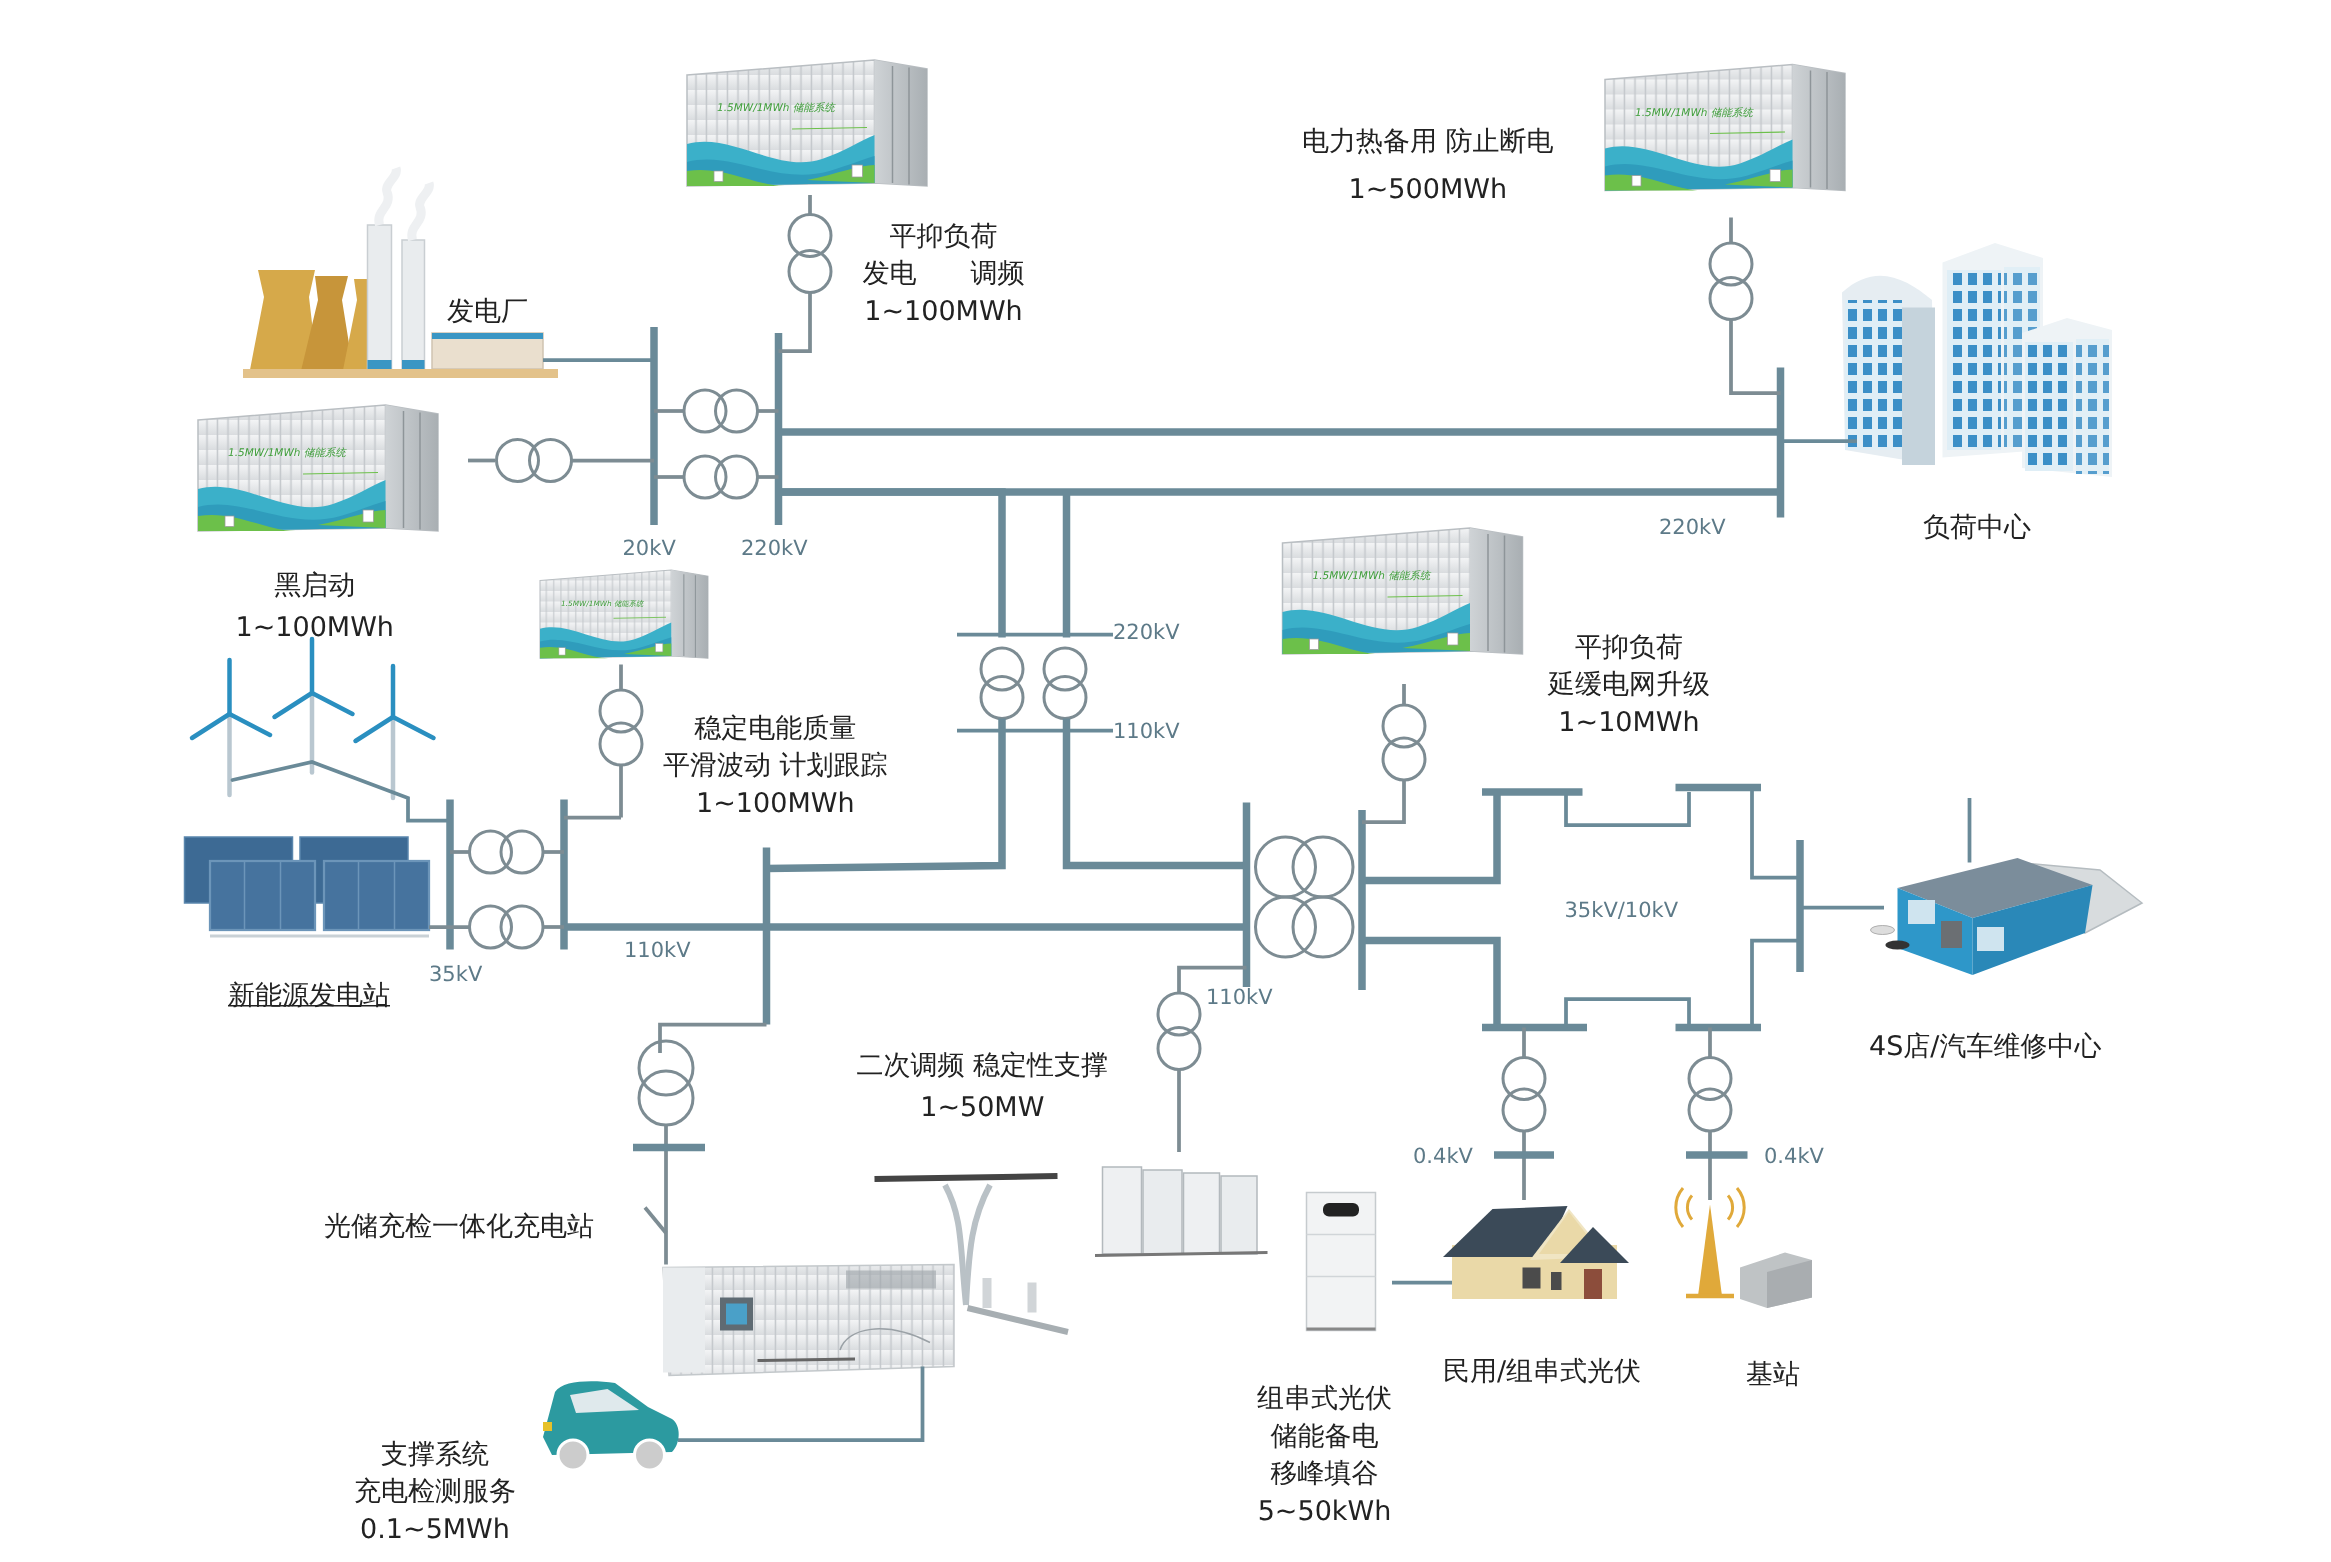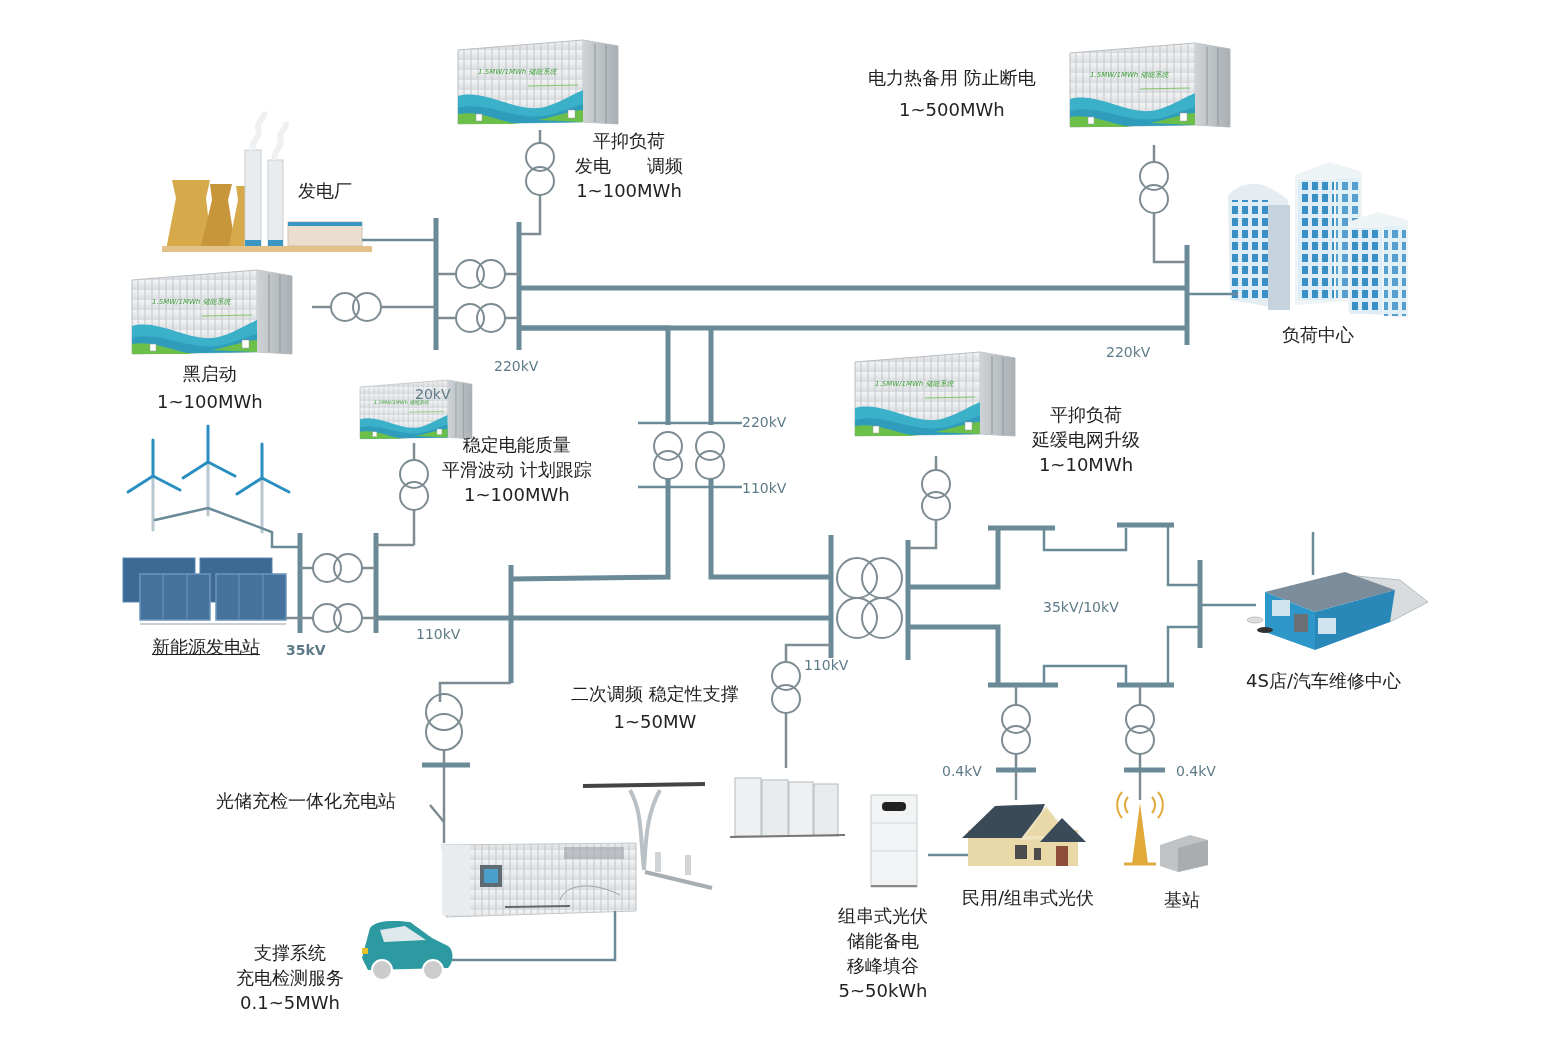--- a/index.html
+++ b/index.html
@@ -4,21 +4,21 @@
 <style>
   html, body { margin: 0; padding: 0; background: #ffffff; }
   body { width: 1554px; height: 1041px; position: relative; overflow: hidden;
          font-family: "DejaVu Sans", "Liberation Sans", sans-serif; }
   #diagram { position: absolute; left: 0; top: 0; width: 1554px; height: 1041px; }
   .bus { stroke: #6a8a98; stroke-width: 5; fill: none; }
   .line { stroke: #6a8a98; stroke-width: 5; fill: none; }
   .thin { stroke: #6a8a98; stroke-width: 2.5; fill: none; }
   .xf { stroke: #7d8c93; stroke-width: 2; fill: none; }
   .xflead { stroke: #7d8c93; stroke-width: 2.5; fill: none; }
-  .lbl { position: absolute; color: #222; font-size: 18px; text-align: center; line-height: 25px; white-space: nowrap; }
+  .lbl { position: absolute; color: #222; font-size: 18px; text-align: center; line-height: 25px; white-space: nowrap; margin-top: 17px; }
   .kv { position: absolute; color: #5d7a88; font-size: 14px; white-space: nowrap; }
 </style>
 </head>
 <body>
 
 <svg id="diagram" viewBox="0 0 1554 1041" xmlns="http://www.w3.org/2000/svg">
   <defs>
     <linearGradient id="contBody" x1="0" y1="0" x2="0" y2="1">
       <stop offset="0" stop-color="#f3f4f5"></stop>
         <stop offset="1" stop-color="#d9dcdf"></stop>
@@ -329,21 +329,21 @@
   <div>1~500MWh</div>
 </div>
 
 <div class="lbl" style="left:1282px; top:322px;">负荷中心</div>
 
 <div class="lbl" style="left:157px; top:360px; line-height:28px;">
   <div>黑启动</div>
   <div>1~100MWh</div>
 </div>
 
-<div class="lbl" style="left:442px; top:432px;">
+<div class="lbl" style="left:442px; top:456px;">
   <div>稳定电能质量</div>
   <div>平滑波动 计划跟踪</div>
   <div>1~100MWh</div>
 </div>
 
 <div class="lbl" style="left:1032px; top:402px;">
   <div>平抑负荷</div>
   <div>延缓电网升级</div>
   <div>1~10MWh</div>
 </div>
@@ -367,23 +367,23 @@
   <div>组串式光伏</div>
   <div>储能备电</div>
   <div>移峰填谷</div>
   <div>5~50kWh</div>
 </div>
 
 <div class="lbl" style="left:962px; top:885px;">民用/组串式光伏</div>
 <div class="lbl" style="left:1164px; top:887px;">基站</div>
 <div class="lbl" style="left:1246px; top:668px;">4S店/汽车维修中心</div>
 
-<div class="kv" style="left:415px; top:358px;margin-top:28px;">20kV</div>
+<div class="kv" style="left:415px; top:358px;">20kV</div>
 <div class="kv" style="left:494px; top:358px;">220kV</div>
 <div class="kv" style="left:1106px; top:344px;">220kV</div>
 <div class="kv" style="left:742px; top:414px;">220kV</div>
 <div class="kv" style="left:742px; top:480px;">110kV</div>
-<div class="kv" style="left:286px; top:642px;font-weight:bold;">35kV</div>
+<div class="kv" style="left:286px; top:642px;">35kV</div>
 <div class="kv" style="left:416px; top:626px;">110kV</div>
 <div class="kv" style="left:804px; top:657px;">110kV</div>
 <div class="kv" style="left:1043px; top:599px;">35kV/10kV</div>
 <div class="kv" style="left:942px; top:763px;">0.4kV</div>
 <div class="kv" style="left:1176px; top:763px;">0.4kV</div>
 
 </body></html>

